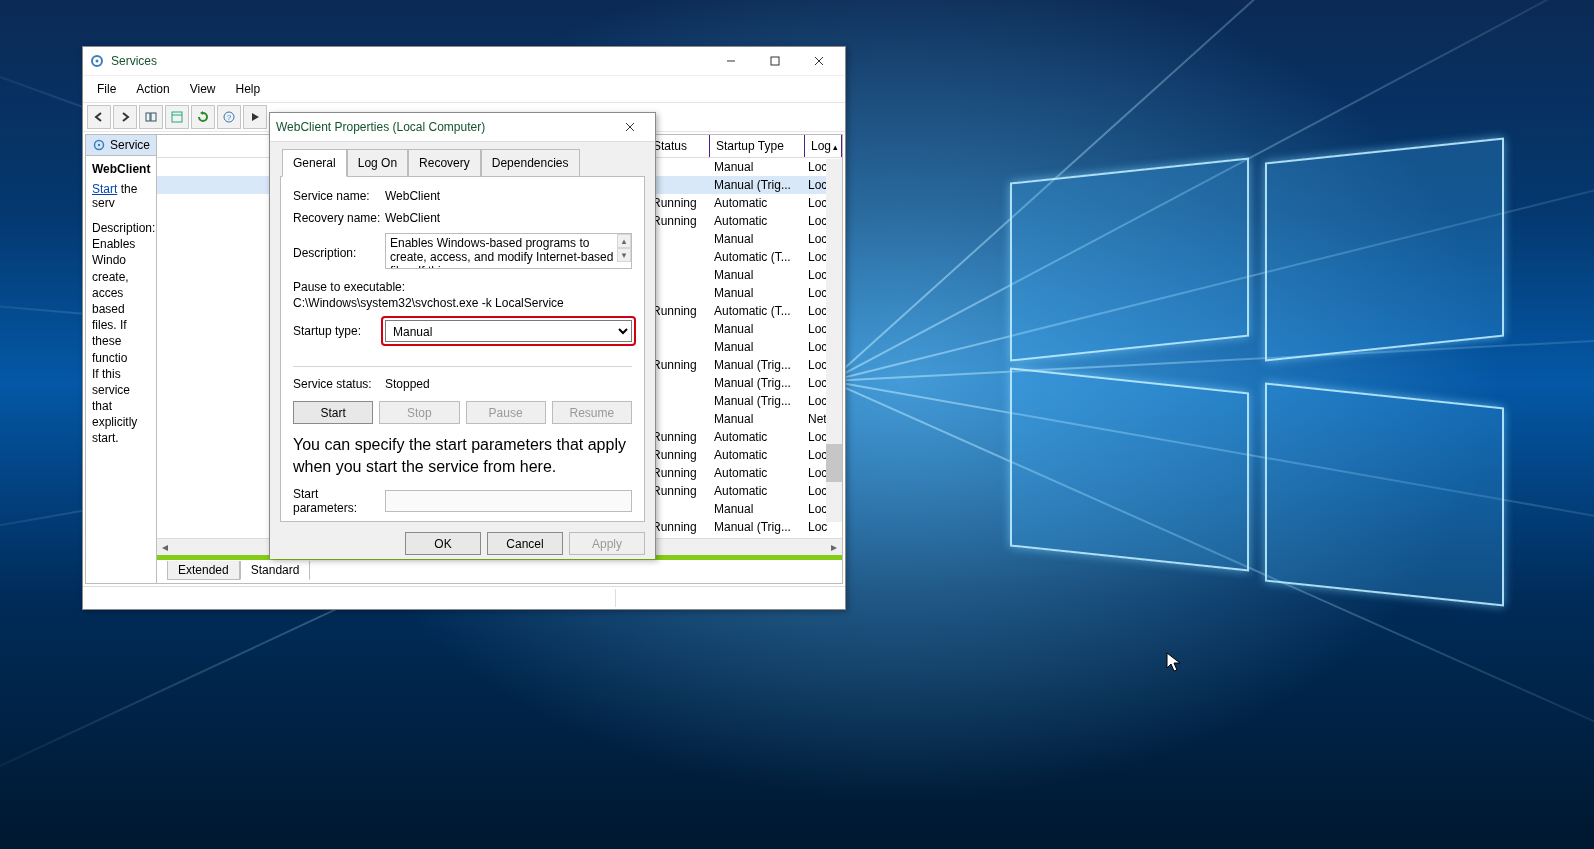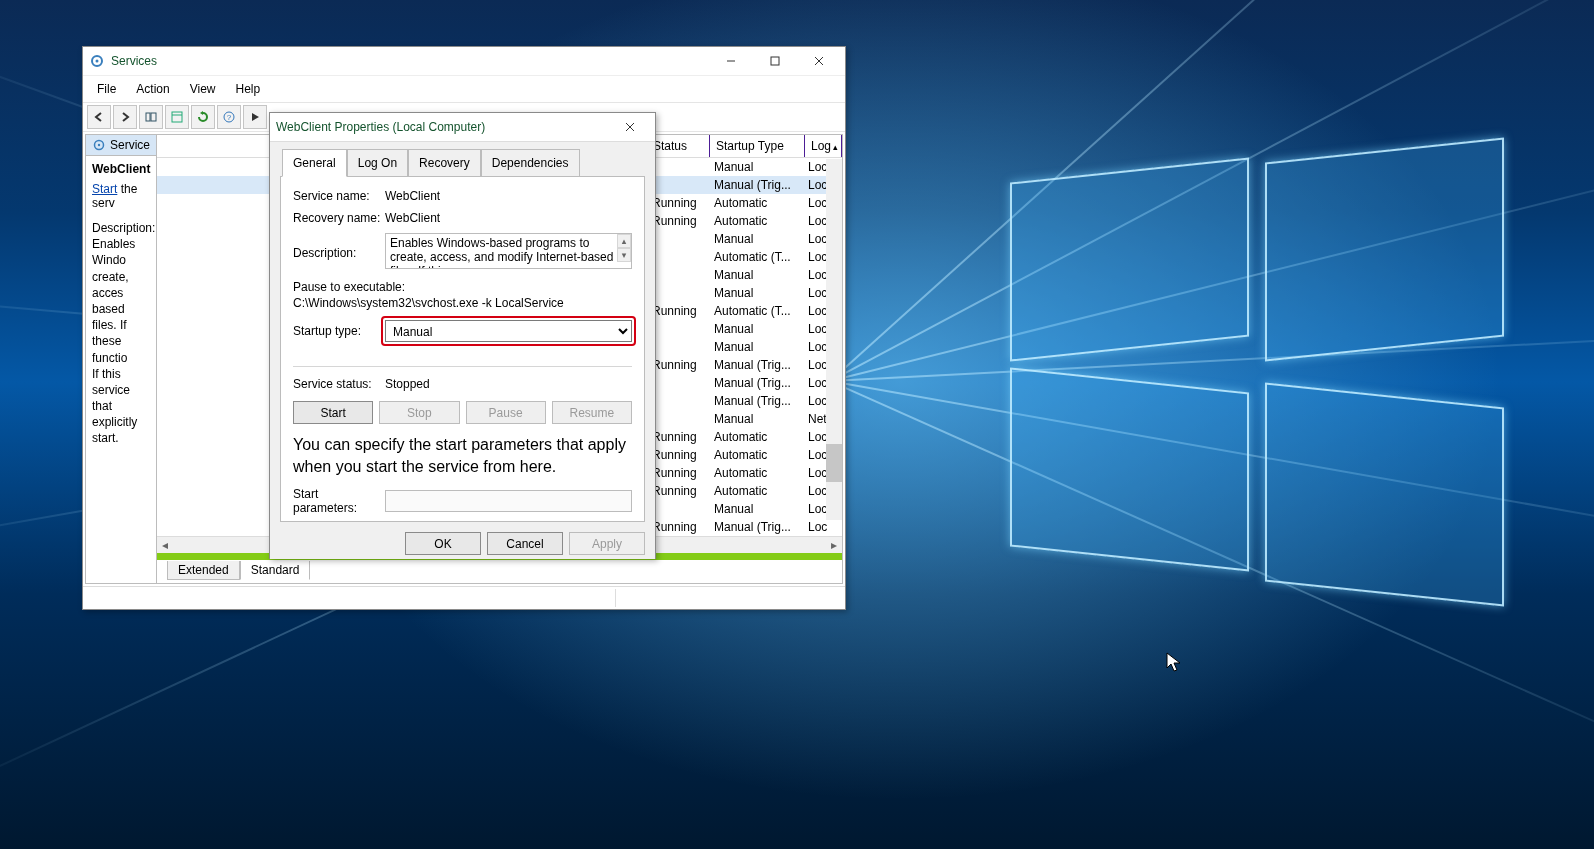--- a/index.html
+++ b/index.html
@@ -60,21 +60,21 @@
   .cell.ty{width:82px}
   .cell.lg{width:28px}
   
   .lvpad{flex:1}
   .hsbar{height:16px;border-top:1px solid #dcdcdc;position:relative;background:#f0f0f0}
   .hsbar .thumb{position:absolute;left:205px;top:0;height:16px;width:22px;background:#c6c6c6}
   .hsbar .arrL,.hsbar .arrR{position:absolute;top:0;width:16px;height:16px;display:flex;align-items:center;justify-content:center;color:#666}
   .hsbar .arrL{left:0}.hsbar .arrR{right:0}
   .vsbar{position:absolute;right:0;top:24px;bottom:16px;width:16px;background:#f0f0f0}
   .vsbar .vthumb{position:absolute;left:0;right:0;top:285px;height:38px;background:#c6c6c6}
-  .tabs{display:flex;padding:2px 6px 2px 10px;border-top:7px solid #84cc16;background:#fff}
+  .tabs{display:flex;padding:2px 6px 2px 10px;border-top:5px solid #84cc16;background:#fff}
   .tab{padding:2px 10px 2px;border:1px solid #bcbcbc;border-top:none;background:#f0f0f0;position:relative;top:-1px}
   .tab.active{background:#fff;border-bottom:1px solid #fff}
   .statusbar{height:22px;border-top:1px solid #dcdcdc;background:#fff;position:relative}
   .statusbar .sep{position:absolute;top:2px;bottom:2px;width:1px;background:#ddd;left:532px}
   
   .dlg{left:269px;top:112px;width:385px;height:445px}
   .dlg .titlebar{border-bottom:1px solid #ddd}
   .dlg .close{width:42px;height:28px;display:flex;align-items:center;justify-content:center}
   .dlg-body{padding:6px 10px 0 10px;background:#f0f0f0;height:calc(100% - 28px);box-sizing:border-box;position:relative}
   .dlgtabs{display:flex;padding-left:2px}

